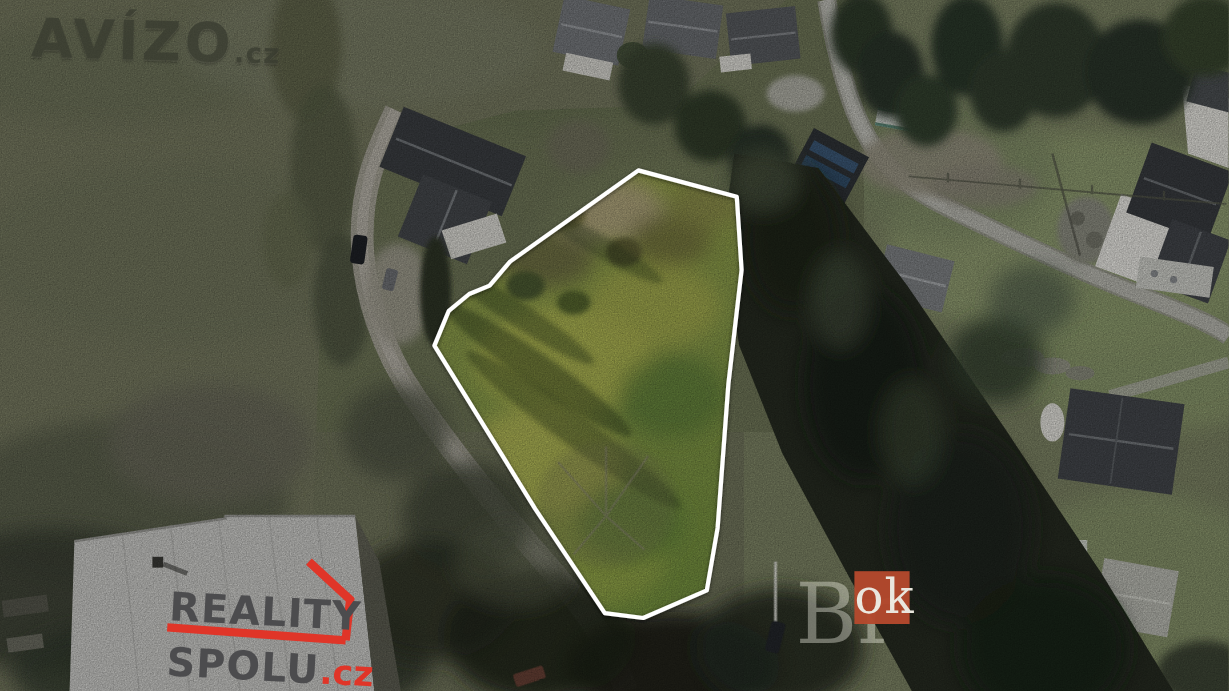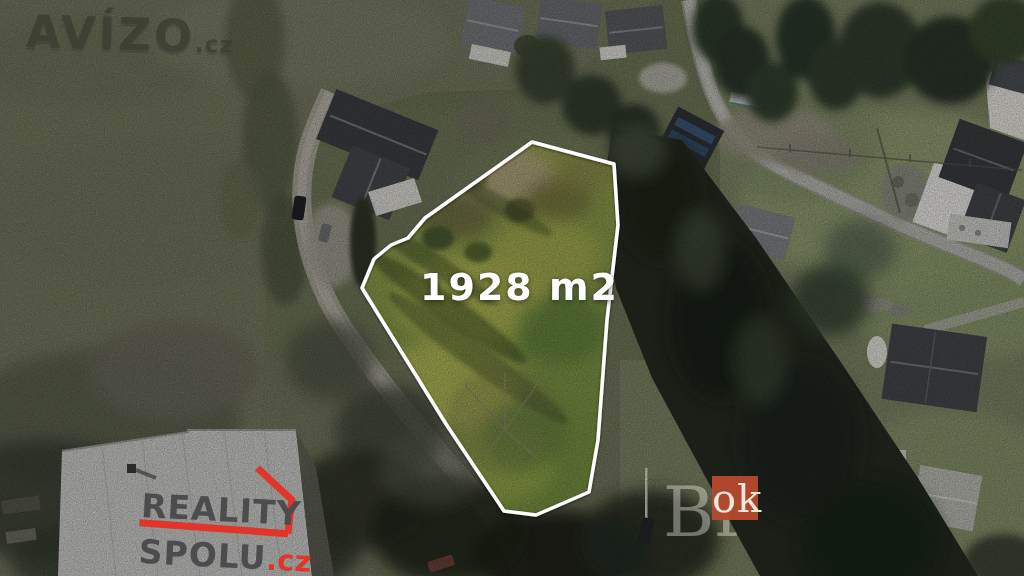--- a/index.html
+++ b/index.html
@@ -368,21 +368,20 @@
 
     <rect width="1024" height="576" filter="url(#grain)" opacity=".45"></rect>
 
     <polygon points="532,142 614,164 618,225 607,320 598,440 589,492 536,515 504,511 446,424 362,288 374,259 391,245 408,238 425,218" fill="none" stroke="#ffffff" stroke-width="3.5" stroke-linejoin="round" filter="url(#lineShadow)"></polygon>
   </svg>
 
   <div class="avizo">
     <span>AVÍZO</span><span class="tld">.cz</span>
   </div>
 
-  <div class="area-label">1928 m2</div>
 
   <div class="reality">
     <svg class="mark" width="185" height="125" viewBox="0 0 185 125" aria-hidden="true">
       <polyline points="123,10 159,40 157,74" fill="none" stroke="var(--reality-red,#e03528)" stroke-width="7"></polyline>
       <line x1="8" y1="71" x2="157" y2="74" stroke="var(--reality-red,#e03528)" stroke-width="7"></line>
     </svg>
     <div class="l1">REALITY</div>
     <div class="l2">
       <span>SPOLU</span><span class="tld">.cz</span>
     </div>

